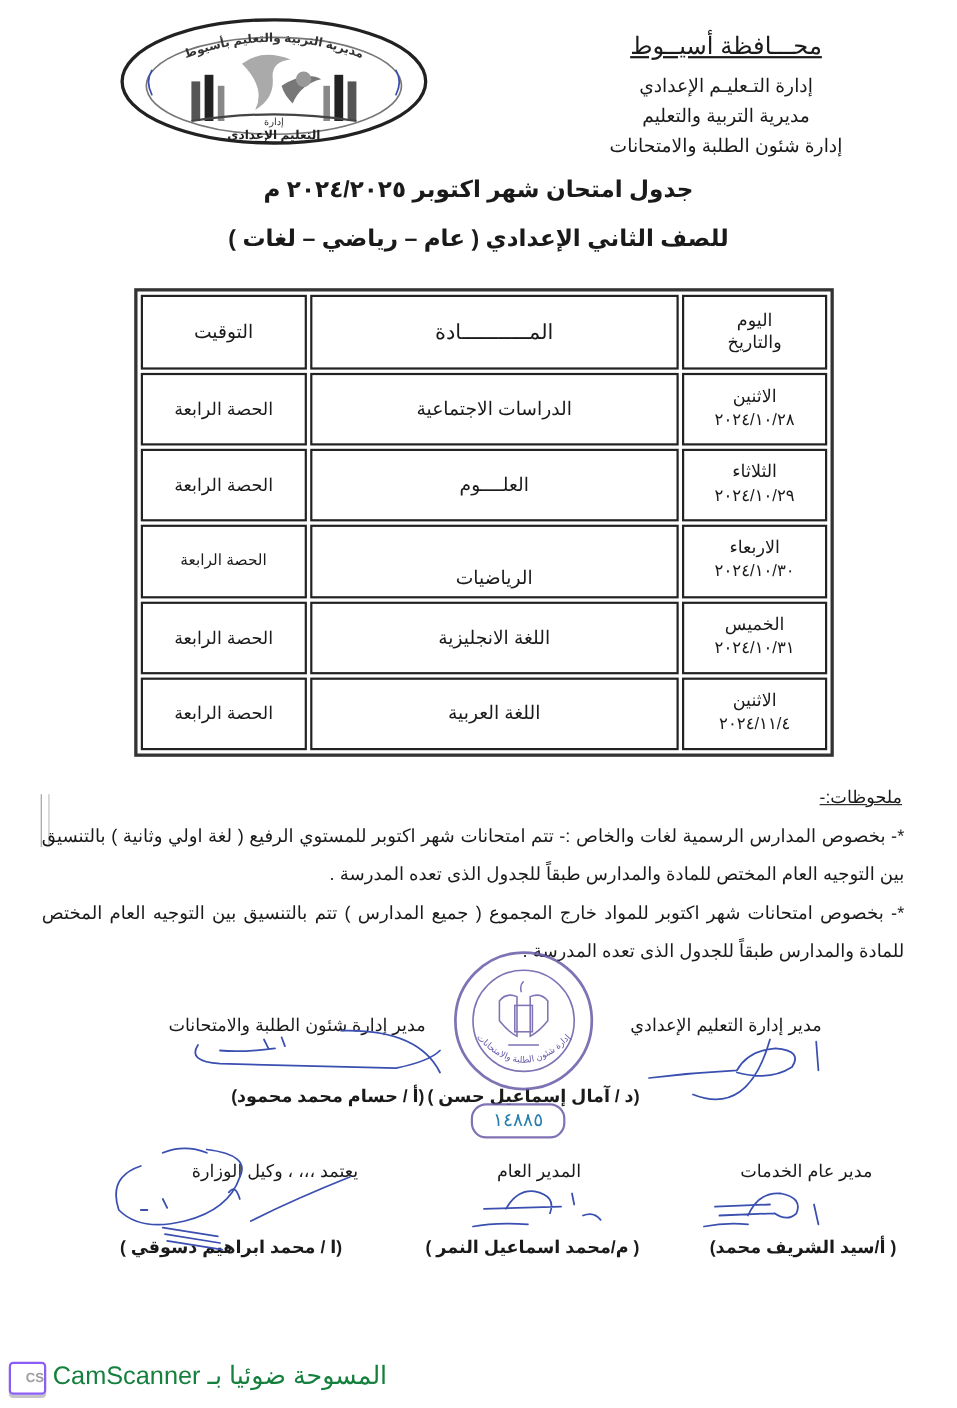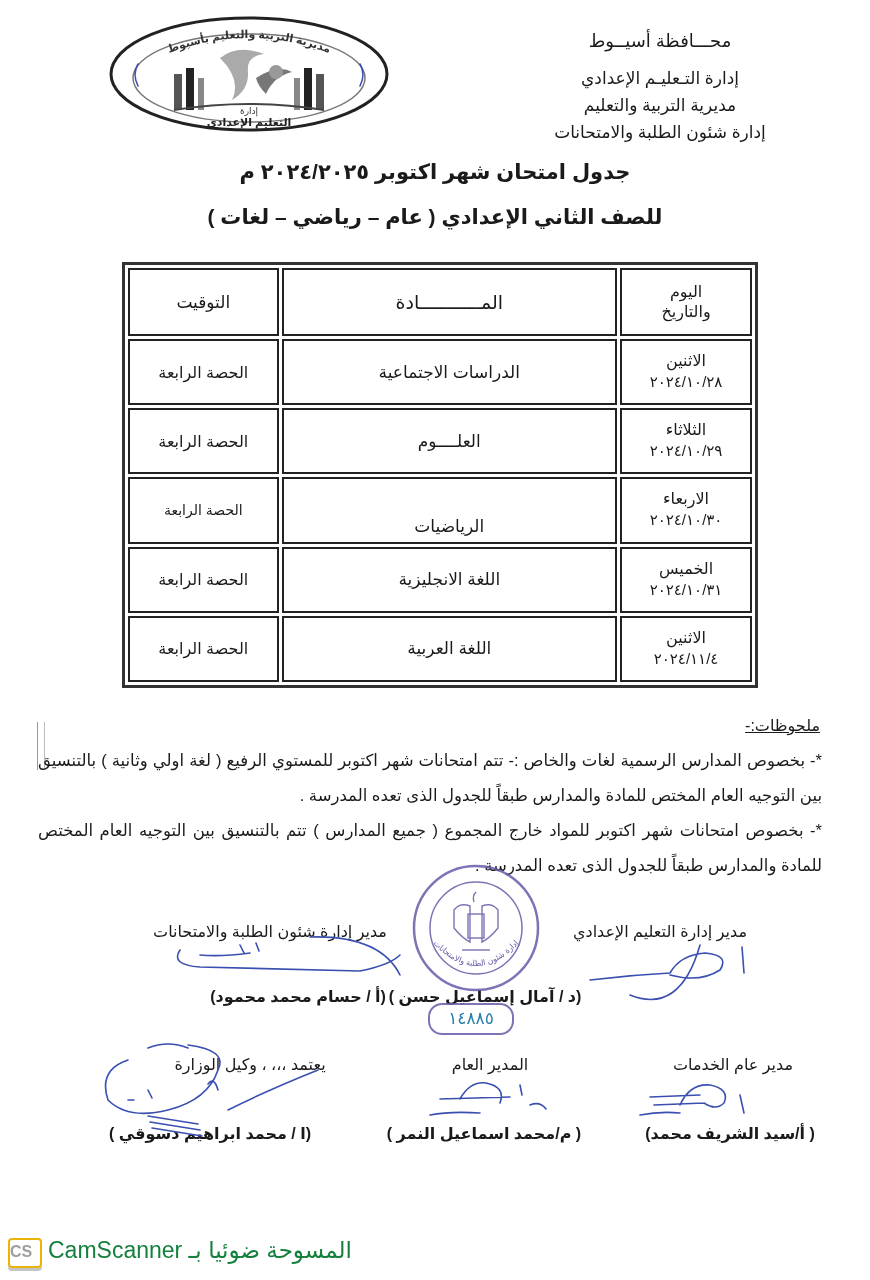--- a/index.html
+++ b/index.html
@@ -5,21 +5,21 @@
   html, body { margin: 0; padding: 0; }
   body {
     width: 870px; height: 1280px; background: #ffffff; position: relative; overflow: hidden;
     font-family: "Liberation Sans", "DejaVu Sans", sans-serif; color: #1a1a1a;
   }
   .abs { position: absolute; }
   .rtl { direction: rtl; }
 
   
   .hdr-right { right: 50px; top: 28px; width: 320px; text-align: center; font-size: 17px; line-height: 27px; }
-  .hdr-right .l1 { font-size: 18px; margin-bottom: 10px; letter-spacing: 1px; }
+  .hdr-right .l1 { font-size: 22px; margin-bottom: 10px; letter-spacing: 1px; text-decoration: underline; }
 
   
   .logo { left: 108px; top: 14px; width: 282px; height: 120px; }
 
   
   .title1 { left: 0; width: 870px; top: 160px; text-align: center; font-size: 21px; font-weight: bold; }
   .title2 { left: 0; width: 870px; top: 205px; text-align: center; font-size: 21px; font-weight: bold; }
 
   
   .tbl-wrap { left: 122px; top: 262px; width: 636px; height: 426px; border: 3px solid #333; box-sizing: border-box; background: #fff; }
@@ -52,22 +52,22 @@
   .sig-name { display: block; font-weight: bold; }
 
   
   .stamp { left: 410px; top: 862px; width: 132px; height: 132px; }
   .stamp-num { left: 428px; top: 1003px; width: 82px; height: 28px; border: 2px solid #6a5aa8; border-radius: 14px;
     color: #0369a1; font-size: 17px; text-align: center; line-height: 27px; opacity: 0.85; }
 
   .ink { stroke: #3a4fb0; fill: none; stroke-width: 1.6; stroke-linecap: round; }
 
   
-  .cs-badge { left: 8px; top: 1238px; width: 30px; height: 26px; border: 2px solid #eab308; border-radius: 4px;
-    color: #9e9e9e; font-size: 16px; font-weight: bold; text-align: left; line-height: 24px; box-shadow: 0 3px 0 #c5c5c5; }
+  .cs-badge { left: 8px; top: 1238px; width: 30px; height: 26px; border: 2px solid #8b5cf6; border-radius: 4px;
+    color: #9e9e9e; font-size: 12px; font-weight: bold; text-align: right; line-height: 24px; box-shadow: 0 3px 0 #c5c5c5; }
   .cs-text { left: 48px; top: 1237px; font-size: 23px; color: #15803d; white-space: nowrap; }
 </style>
 </head>
 <body>
 
 <div class="abs hdr-right rtl">
   <div class="l1">محـــافظة أسيــوط</div>
   <div>إدارة التـعليـم الإعدادي</div>
   <div>مديرية التربية والتعليم</div>
   <div>إدارة شئون الطلبة والامتحانات</div>

